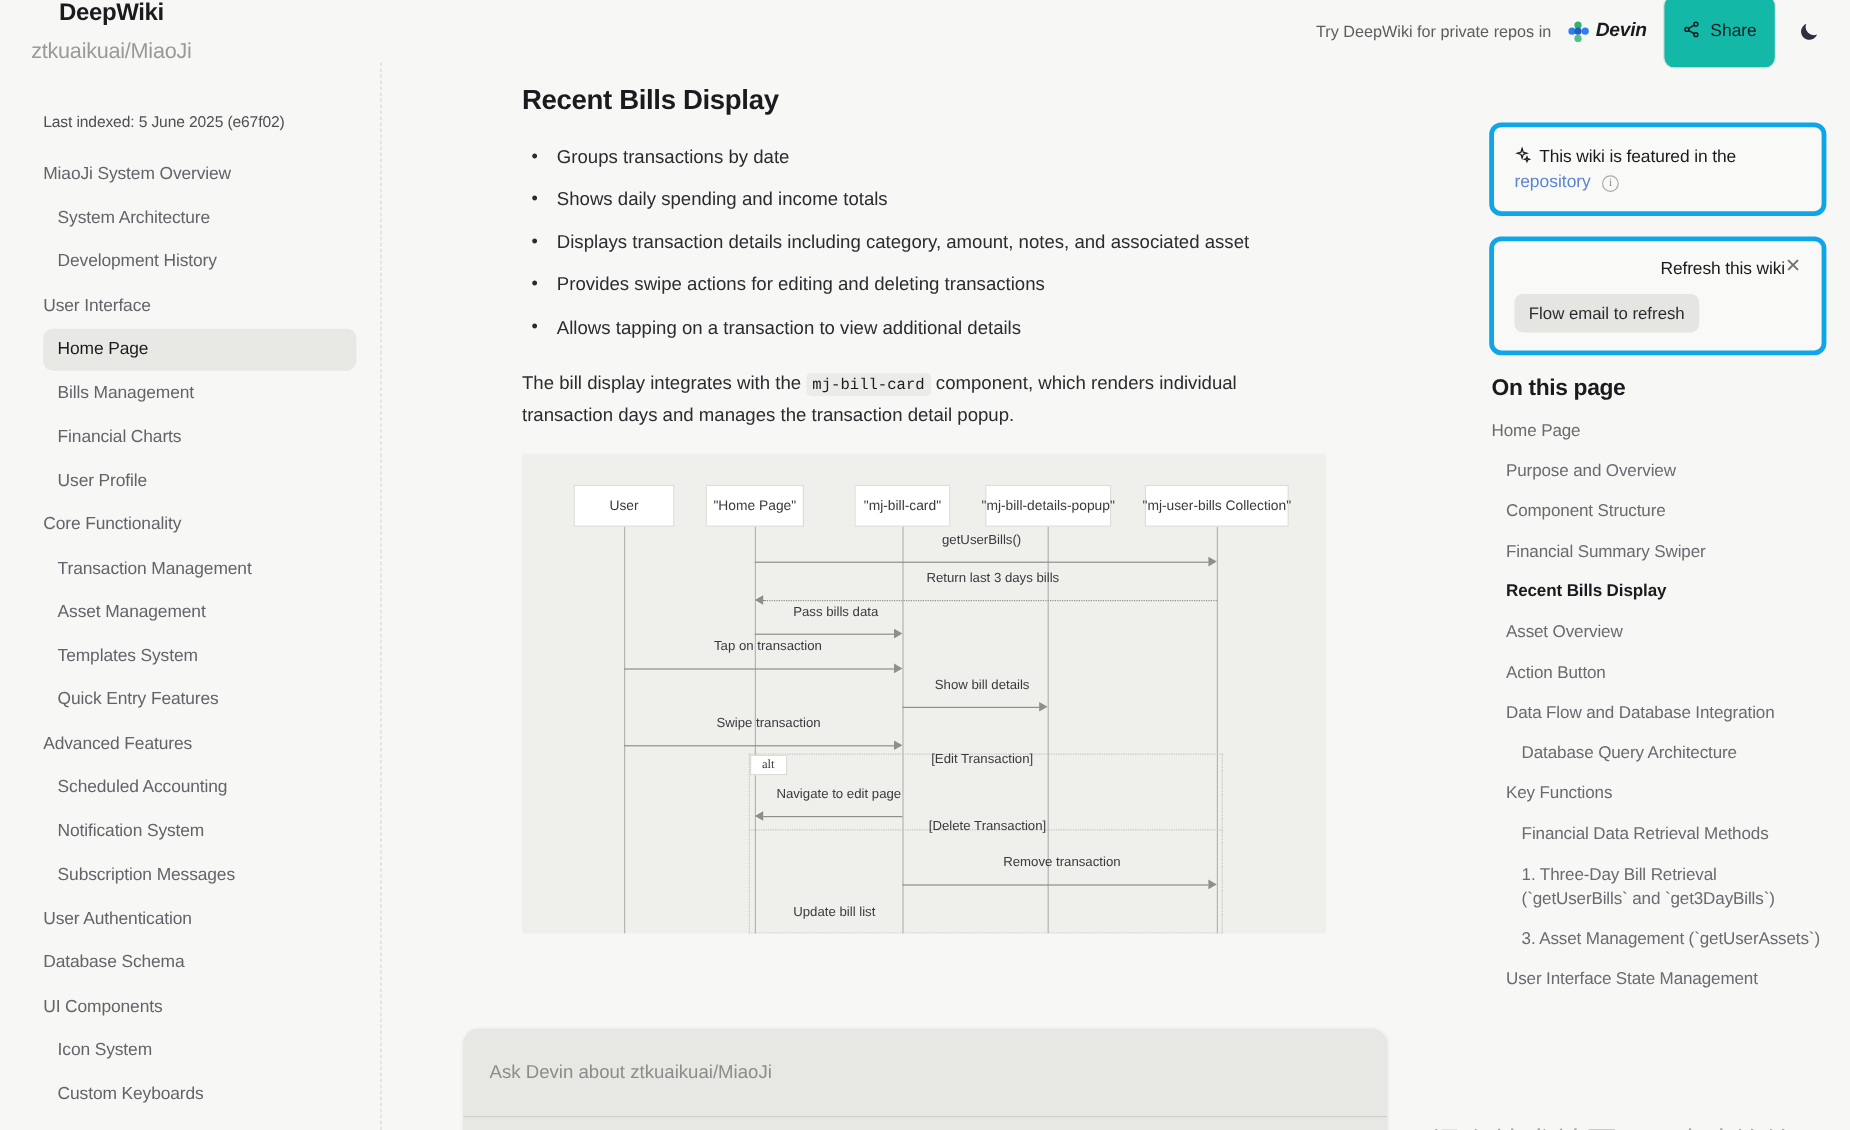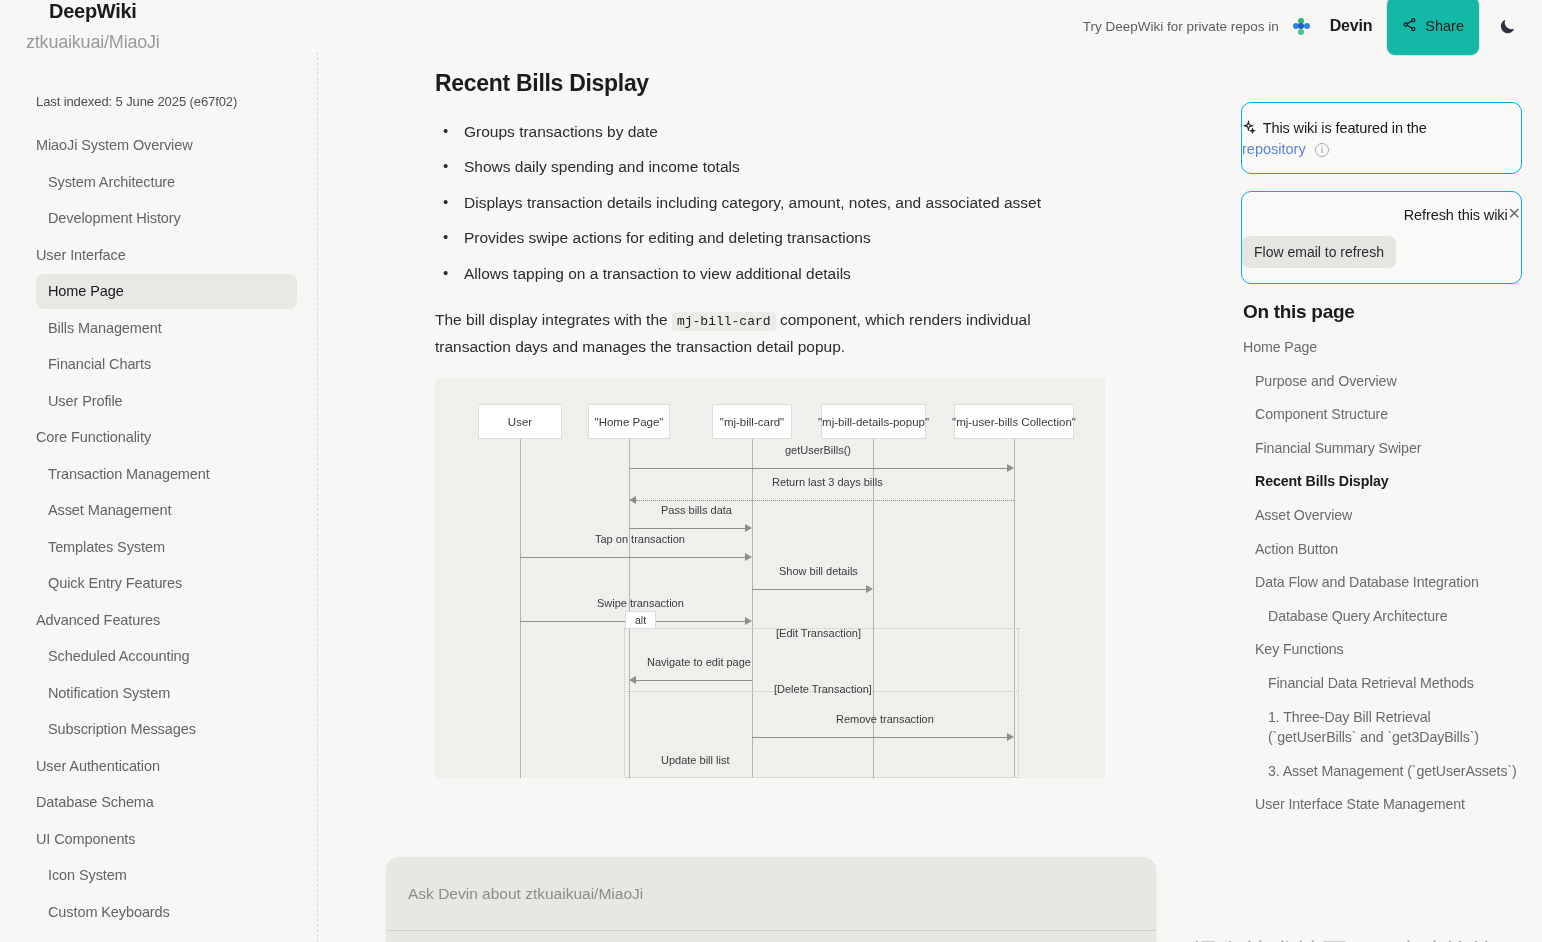--- a/index.html
+++ b/index.html
@@ -17,21 +17,21 @@
     position: absolute; top: 0; left: 0; width: 1542px; height: 52px;
     background: #f7f7f5;
     display: flex; align-items: center;
     padding: 0 22px 0 26px;
   }
   .brand { display: flex; align-items: center; gap: 9px; flex-direction: column; }
   .brand-name { font-size: 20px; font-weight: 700; letter-spacing: -0.3px; color: #1b1b1f; }
   .brand-repo { font-size: 18px; color: #9a9a98; letter-spacing: -0.2px; }
   .header-right { margin-left: auto; display: flex; align-items: center; gap: 14px; }
   .try-text { font-size: 13.5px; color: #5d5d60; }
-  .devin-chip { display: flex; align-items: center; gap: 20px; }
+  .devin-chip { display: flex; align-items: center; gap: 6px; font-style: italic; }
   .devin-logo { width: 17px; height: 17px; position: relative; display: inline-block; }
   .devin-logo i { position: absolute; width: 6px; height: 6px; border-radius: 50%; }
   .devin-logo i:nth-child(1){ left:0; top:5.5px; background:#2f80ed; }
   .devin-logo i:nth-child(2){ left:5.5px; top:0; background:#2fb36b; }
   .devin-logo i:nth-child(3){ left:11px; top:5.5px; background:#2f80ed; }
   .devin-logo i:nth-child(4){ left:5.5px; top:11px; background:#4cc38a; }
   .devin-logo i:nth-child(5){ left:5.5px; top:5.5px; background:#1f5fc4; }
   .devin-name { font-size: 16px; font-weight: 700; color: #1b1b1f; letter-spacing: -0.2px; }
   .share-btn {
     display: flex; align-items: center; gap: 8px;
@@ -111,22 +111,22 @@
     font-size: 10.5px; color: #3a3a3e; padding: 2px 9px;
   }
   .alt-divider { position: absolute; border-top: 1px dotted #c3c3bf; }
 
   
   .rightbar {
     position: absolute; left: 1223px; top: 0; width: 319px; height: 890px;
     padding: 50px 20px 0 18px; overflow: hidden;
   }
   .card {
-    border: 1px solid #0ea5e9; border-radius: 10px; background: #f9f9f7;
-    padding: 15px 0; margin-bottom: 17px;
+    border: 4px solid #0ea5e9; border-radius: 10px; background: #f9f9f7;
+    padding: 15px 17px; margin-bottom: 17px;
   }
   .featured-line { font-size: 14.5px; color: #1b1b1f; line-height: 1.45; letter-spacing: -0.1px; }
   .sparkle { display:inline-block; vertical-align: -1px; margin-right: 3px; }
   .repo-link { color: #5b84d6; font-size: 14.5px; cursor: pointer; }
   .info-circle {
     display: inline-flex; align-items:center; justify-content:center;
     width: 14px; height: 14px; border: 1px solid #a9a9a6; border-radius: 50%;
     font-size: 9.5px; color: #8d8d8a; margin-left: 5px; vertical-align: 1px;
     font-family: "Liberation Serif", serif; cursor: pointer;
   }
@@ -293,21 +293,21 @@
 
         <div class="msg-label" style="left:344px; top:187px;">Show bill details</div>
         <div class="arrow-line" style="left:317px; top:211px; width:114px;"></div>
         <div class="arrow-head r" style="left:431px; top:207px;"></div>
 
         <div class="msg-label" style="left:162px; top:219px;">Swipe transaction</div>
         <div class="arrow-line" style="left:85px; top:243px; width:225px;"></div>
         <div class="arrow-head r" style="left:310px; top:239px;"></div>
 
         <div class="alt-box" style="left:189px; top:250px; width:395px; height:150px;"></div>
-        <div class="alt-tag" style="left:190px; top:233px;">alt</div>
+        <div class="alt-tag" style="left:190px; top:251px;font-family:Liberation Serif, serif;">alt</div>
         <div class="msg-label" style="left:341px; top:249px;">[Edit Transaction]</div>
 
         <div class="msg-label" style="left:212px; top:278px;">Navigate to edit page</div>
         <div class="arrow-line" style="left:201px; top:302px; width:116px;"></div>
         <div class="arrow-head l" style="left:194px; top:298px;"></div>
 
         <div class="alt-divider" style="left:189px; top:313px; width:395px;"></div>
         <div class="msg-label" style="left:339px; top:305px;">[Delete Transaction]</div>
 
         <div class="msg-label" style="left:401px; top:335px;">Remove transaction</div>

